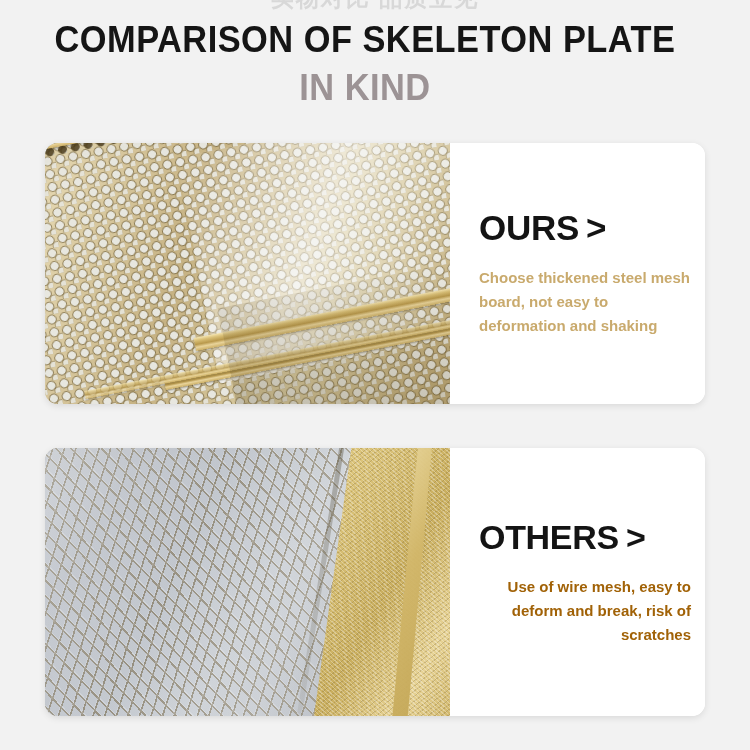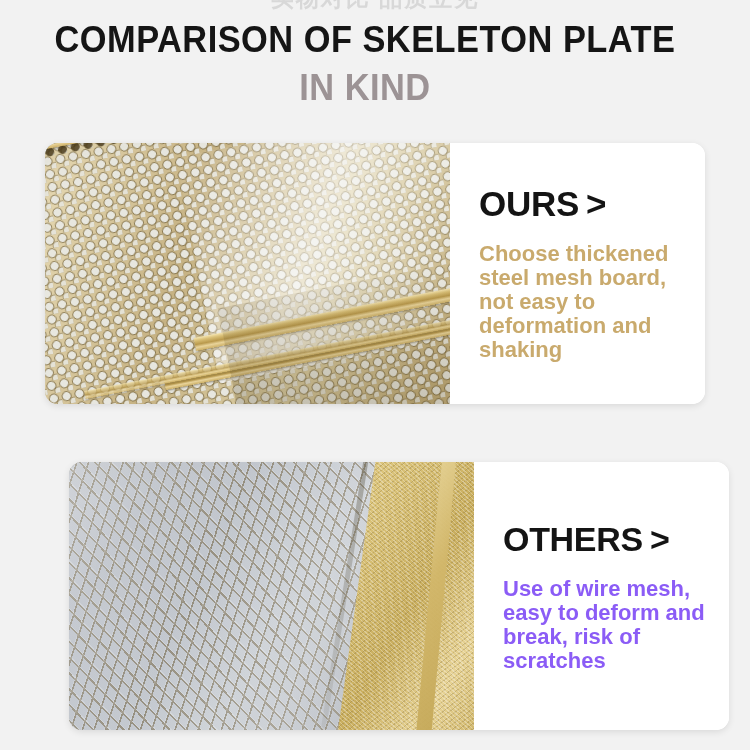--- a/index.html
+++ b/index.html
@@ -76,21 +76,21 @@
     position: absolute;
     left: 45px;
     width: 660px;
     background: #ffffff;
     border-radius: 13px;
     overflow: hidden;
     display: flex;
     box-shadow: 0 2px 7px rgba(0,0,0,0.10);
   }
   .card-ours   { top: 143px; height: 261px; }
-  .card-others { top: 462px; height: 268px; margin-left: 24px; }
+  .card-others { top: 448px; height: 268px; }
 
   .card-media {
     width: 405px;
     height: 100%;
     position: relative;
     overflow: hidden;
     flex: 0 0 405px;
   }
 
   .card-body {
@@ -108,27 +108,27 @@
     font-weight: bold;
     color: #141414;
     letter-spacing: -0.3px;
     line-height: 38px;
     white-space: nowrap;
   }
   .card-heading .chev { margin-left: 7px; font-weight: bold; }
 
   .card-desc {
     margin-top: 19px;
-    font-size: 22px;
+    font-size: 15px;
     line-height: 24px;
     font-weight: bold;
     color: #c9aa6d;
     max-width: 220px;
   }
-  .card-others .card-desc { color: #8b5cf6; }
+  .card-others .card-desc { color: #a16207; text-align: right; }
   .card-others .card-heading { font-size: 34px; }
 
   
   .plate-scene {
     position: absolute;
     inset: 0;
     background:
       linear-gradient(160deg, #b9c2cc 0%, #a9b3be 18%, #cbbf9d 30%, #c9b98c 100%);
   }
   

